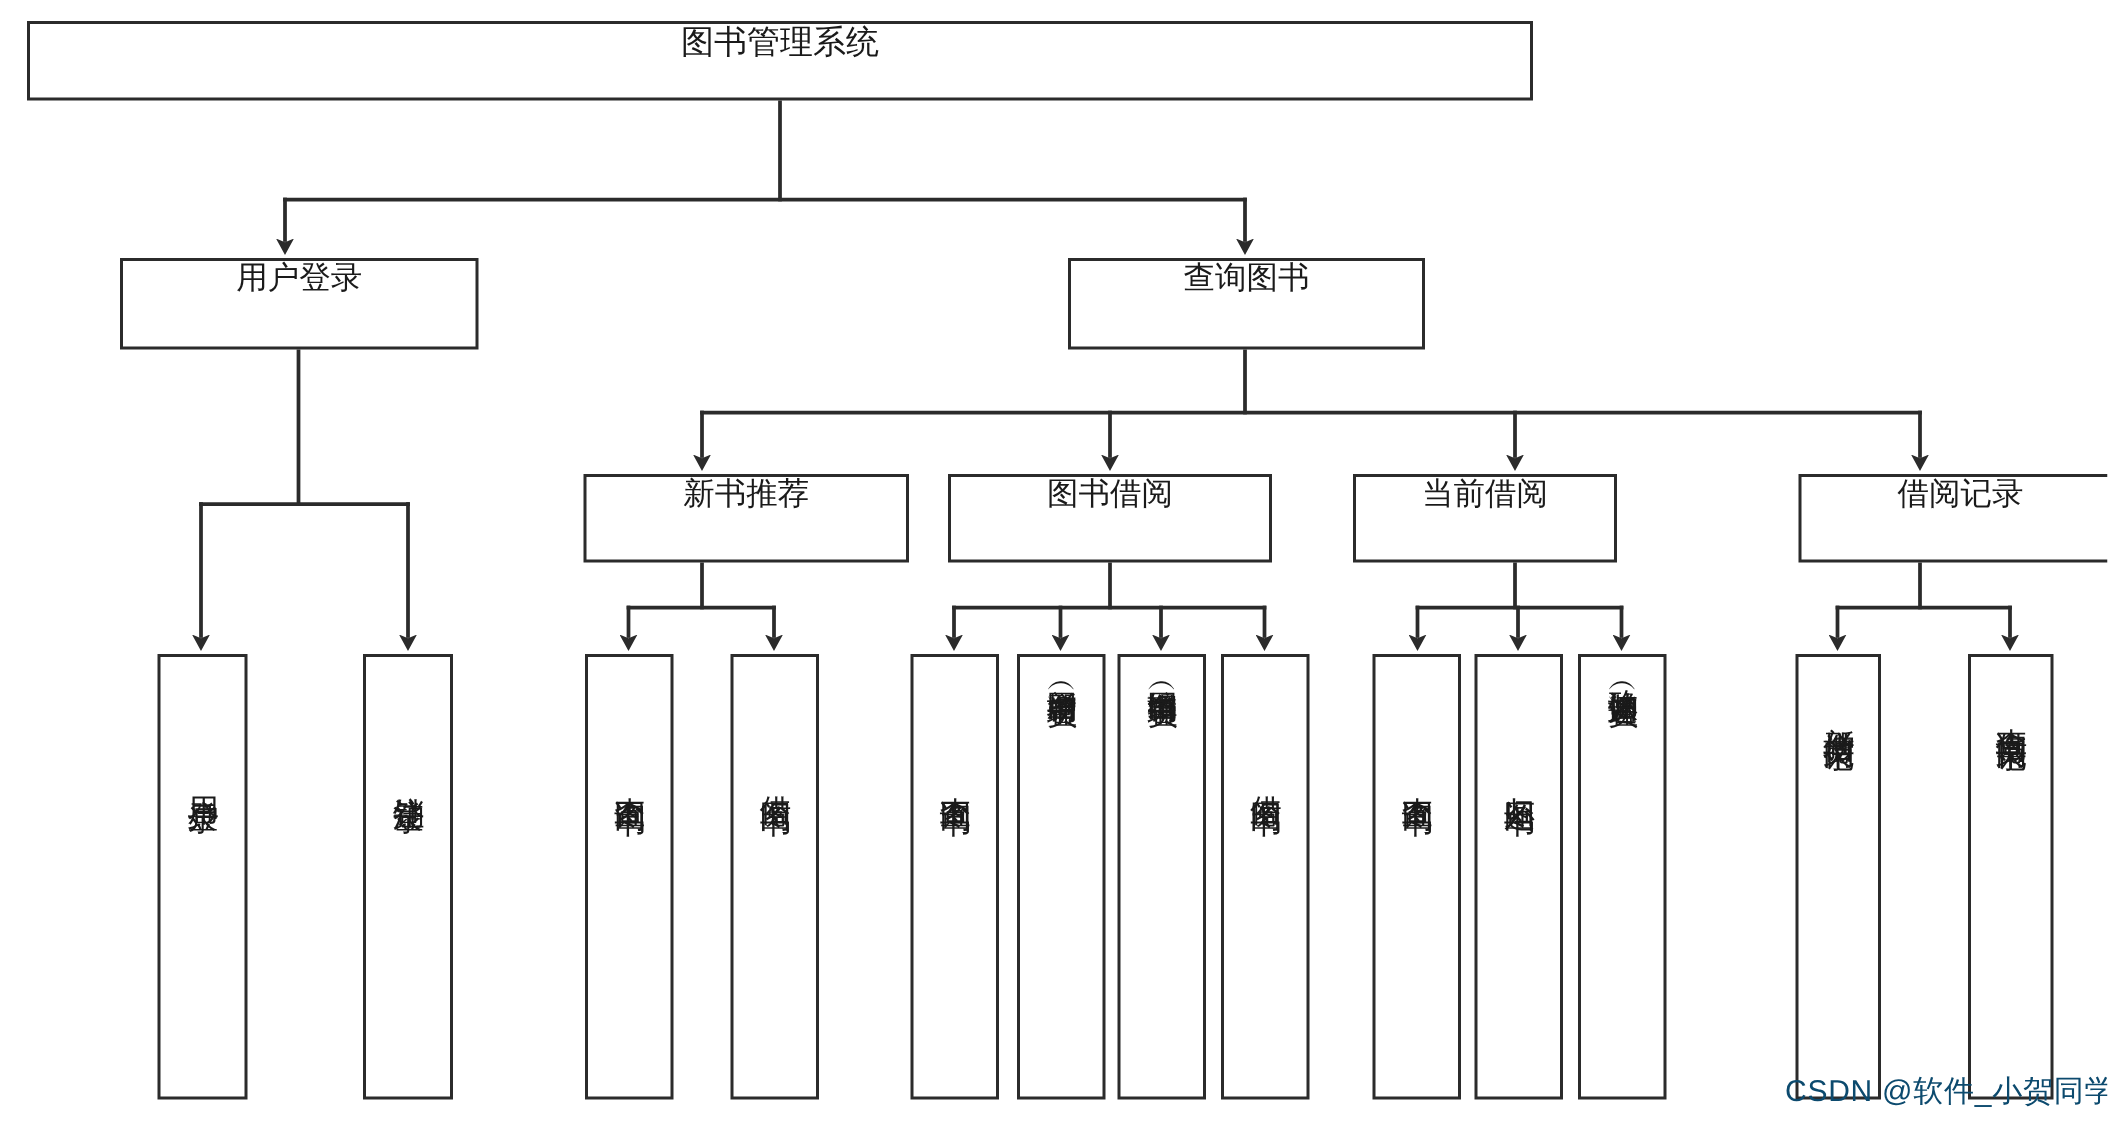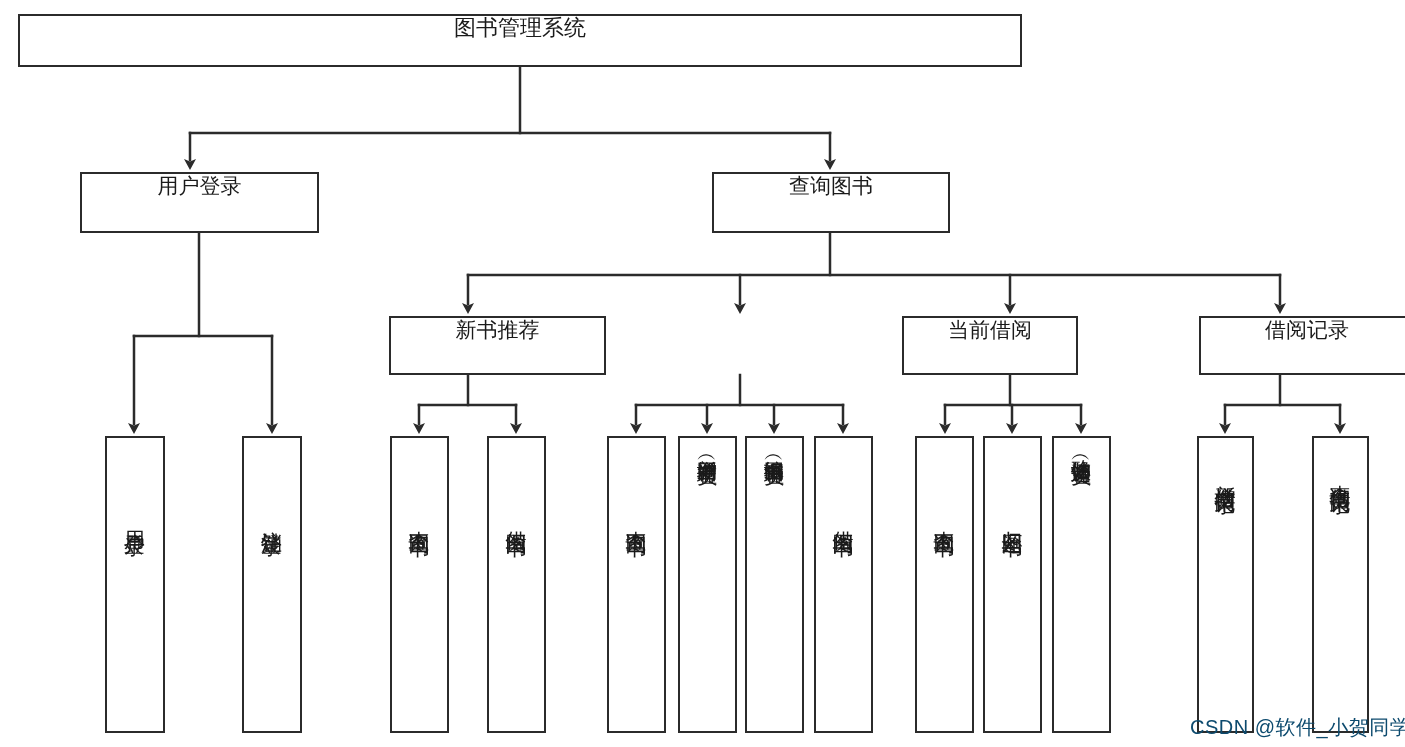--- a/index.html
+++ b/index.html
@@ -135,20 +135,23 @@
   </div>
 
   <div class="node h-node" style="left:712px; top:172px; width:238px; height:61px;">
     <span class="node-label">查询图书</span>
   </div>
 
   <div class="node h-node" style="left:360px; top:316px; width:217px; height:59px;margin-left:29px;">
     <span class="node-label">新书推荐</span>
   </div>
 
+  <div class="node h-node" style="left:632px; top:316px; width:216px; height:59px;">
+    <span class="node-label">图书借阅</span>
+  </div>
 
   <div class="node h-node" style="left:902px; top:316px; width:176px; height:59px;">
     <span class="node-label">当前借阅</span>
   </div>
 
   <div class="node h-node" style="left:1172px; top:316px; width:216px; height:59px;margin-left:27px;">
     <span class="node-label">借阅记录</span>
   </div>
 
   <div class="node v-node" style="left:105px; top:436px; width:60px; height:297px; padding-top:76px;">

